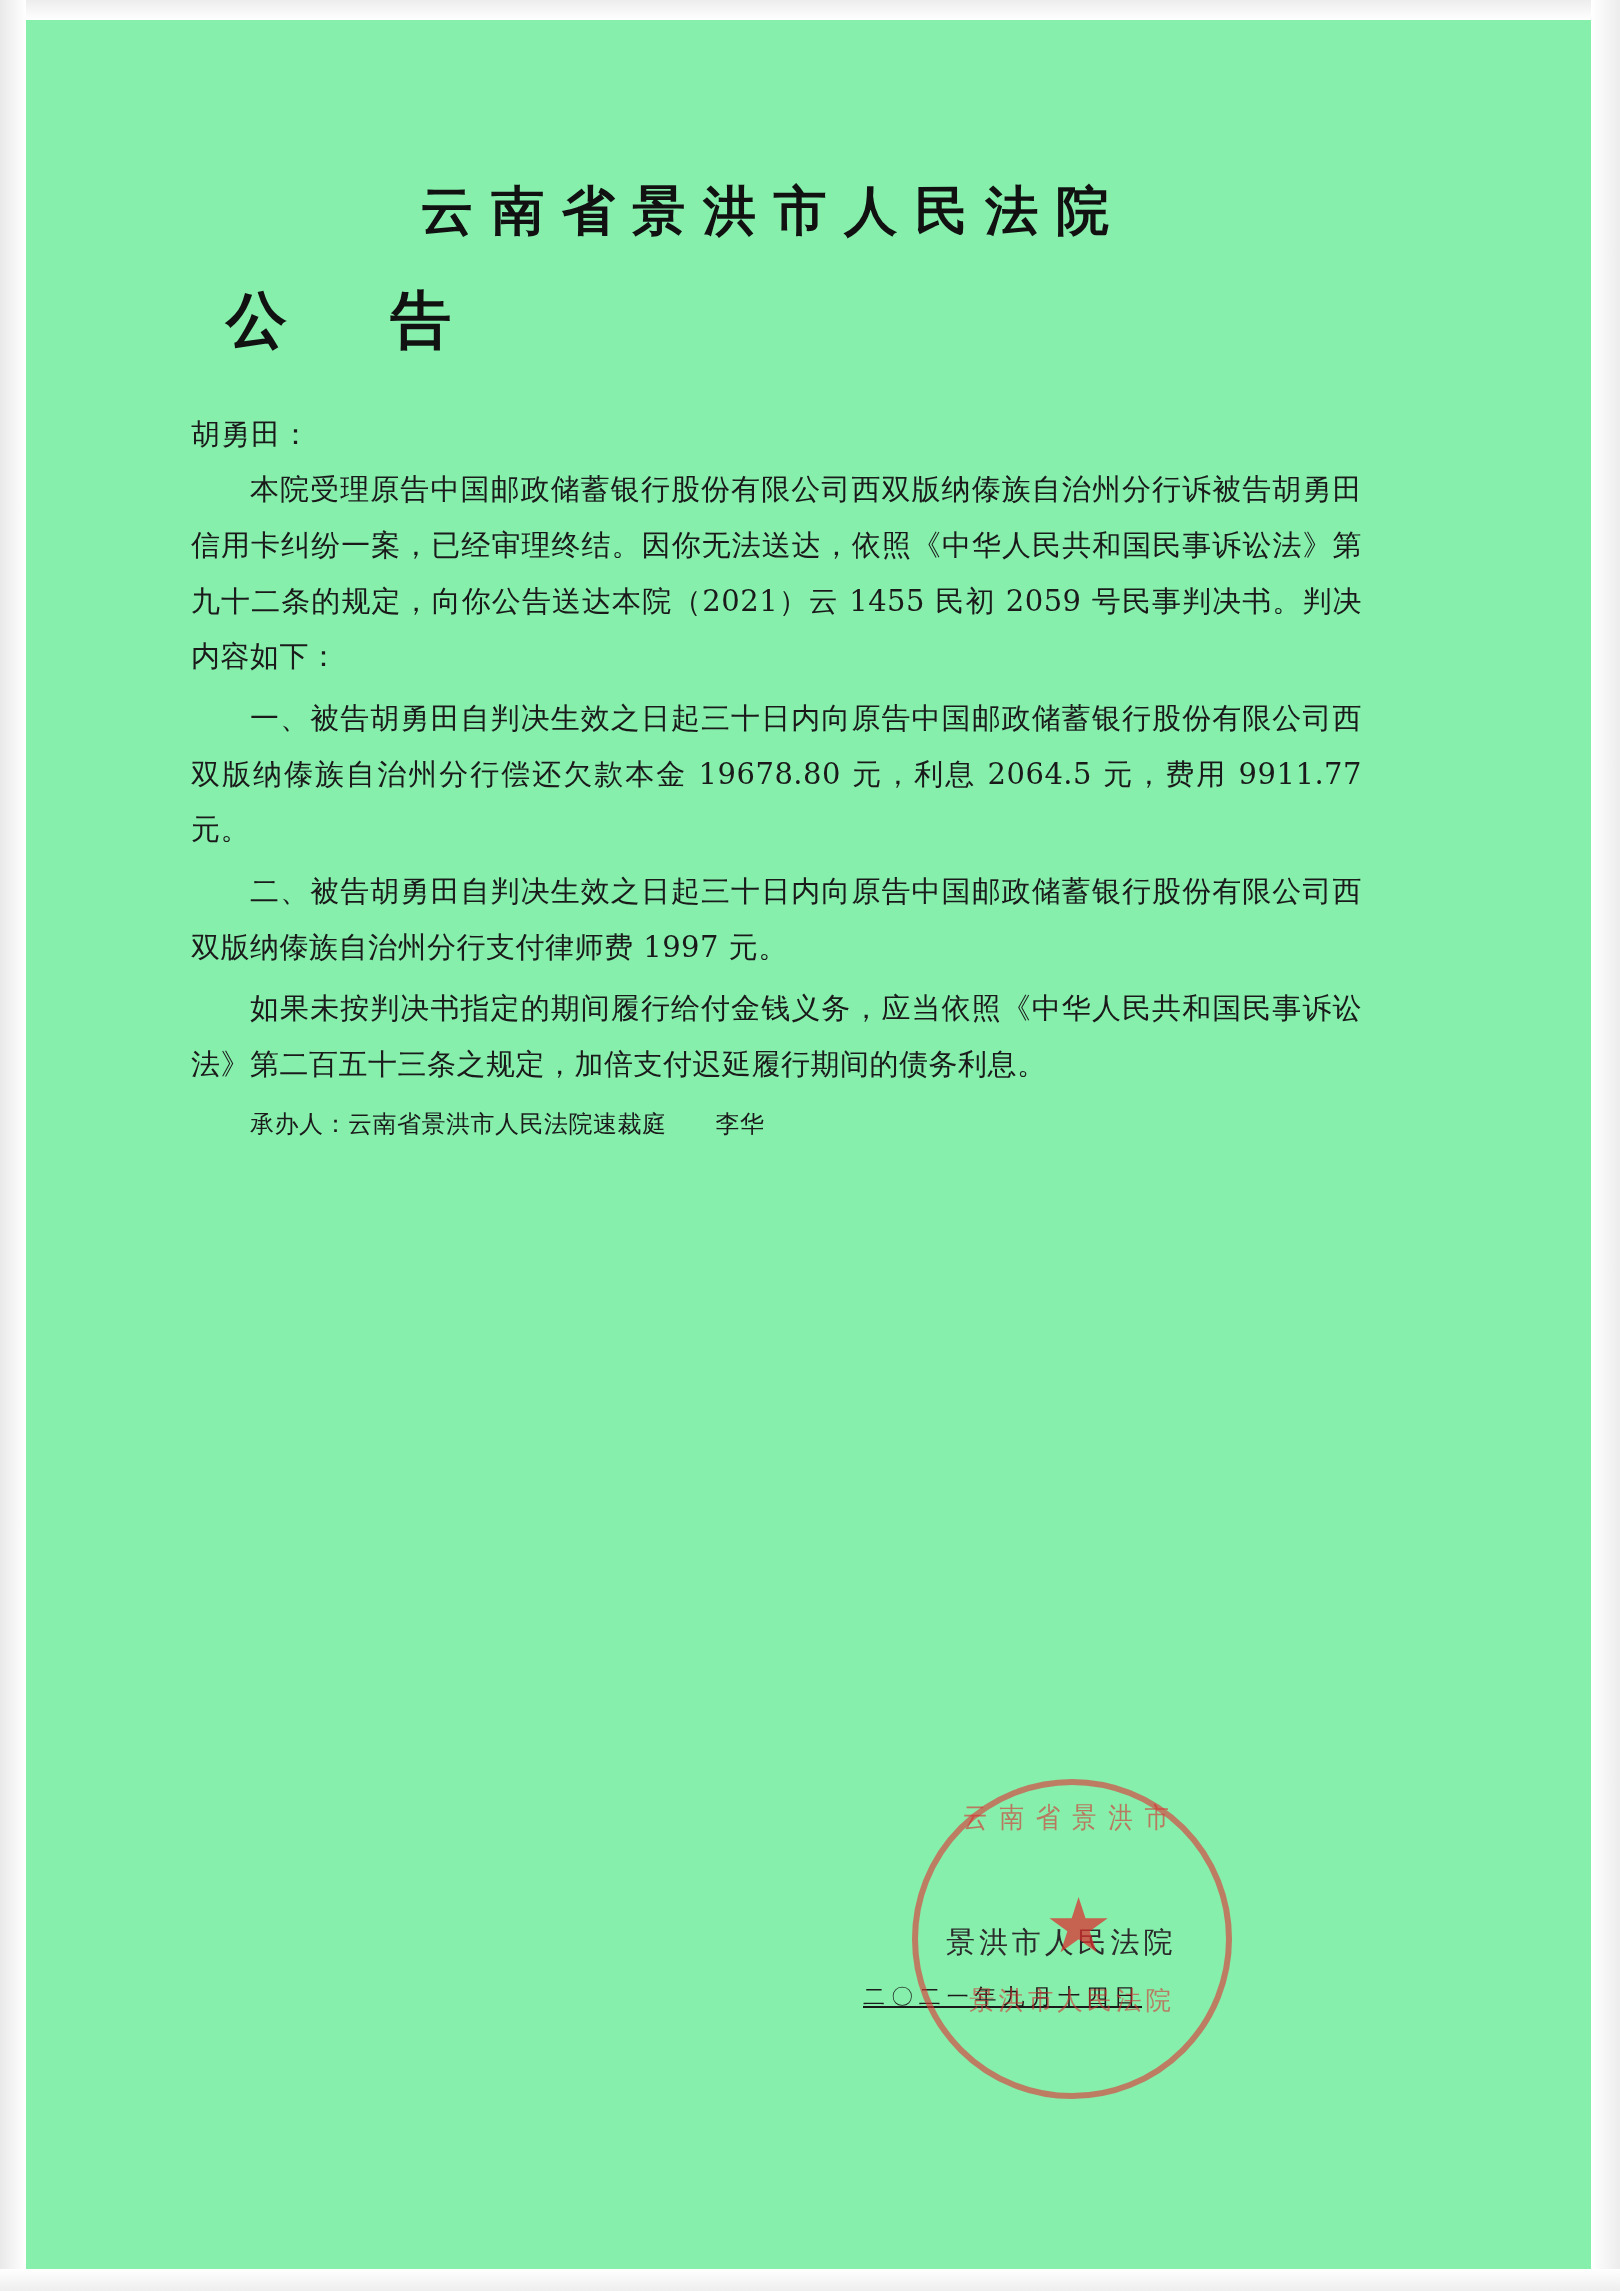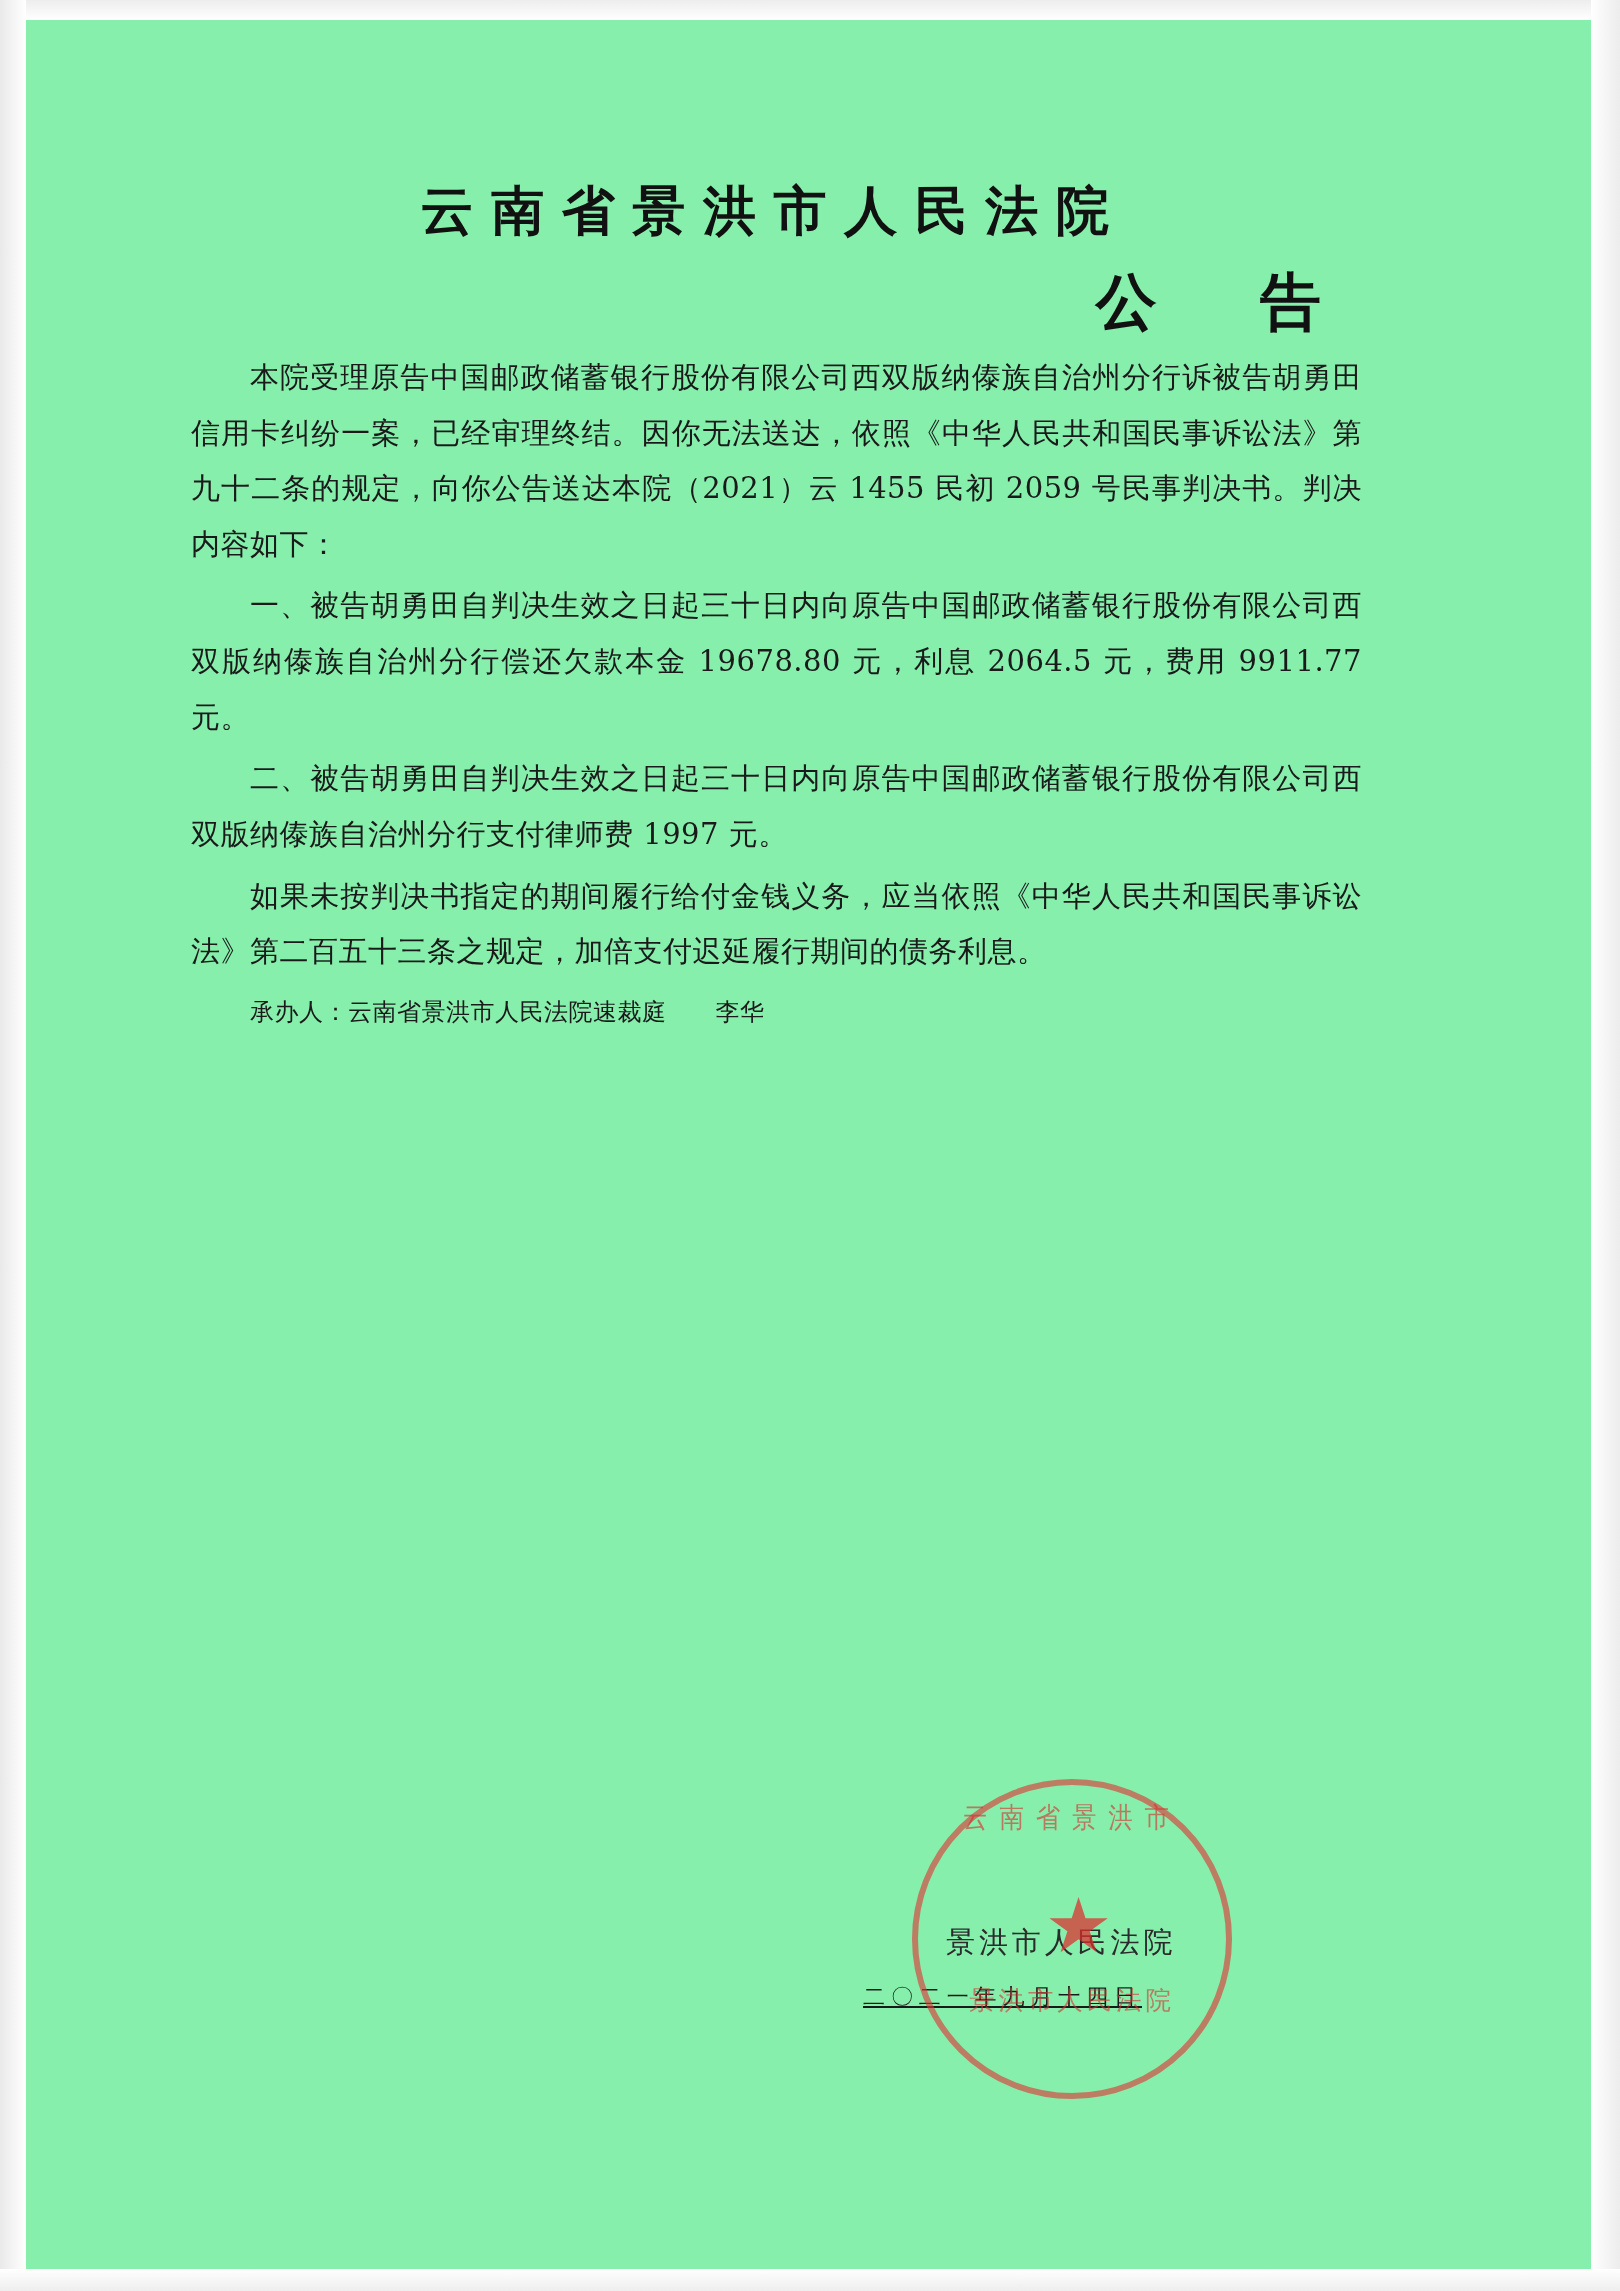--- a/index.html
+++ b/index.html
@@ -64,23 +64,23 @@
     color: #111111;
     white-space: nowrap;
     margin-left: -5.9px;
   }
 
   .doc-title {
     font-family: "DejaVu Sans", "Liberation Sans", sans-serif;
     font-weight: bold;
     font-size: 61px;
     letter-spacing: 41px;
-    text-align: right;
+    text-align: left;
     color: #111111;
-    margin-top: 14px;
+    margin-top: 32px;
     margin-left: 35px;
   }
 
   .addressee {
     font-size: 29px;
     margin-top: 51px;
     letter-spacing: 1px;
     line-height: 1.5;
   }
 
@@ -177,20 +177,21 @@
 
 <div class="page">
   <div class="paper-edge-top"></div>
   <div class="paper-edge-left"></div>
   <div class="paper-edge-right"></div>
   <div class="paper-edge-bottom"></div>
 
   <div class="content">
     <div class="court-title">云南省景洪市人民法院</div>
     <div class="doc-title">公 告</div>
+    <div class="addressee">胡勇田：</div>
 
     <div class="para">本院受理原告中国邮政储蓄银行股份有限公司西双版纳傣族自治州分行诉被告胡勇田信用卡纠纷一案，已经审理终结。因你无法送达，依照《中华人民共和国民事诉讼法》第九十二条的规定，向你公告送达本院（2021）云 1455 民初 2059 号民事判决书。判决内容如下：</div>
     <div class="para">一、被告胡勇田自判决生效之日起三十日内向原告中国邮政储蓄银行股份有限公司西双版纳傣族自治州分行偿还欠款本金 19678.80 元，利息 2064.5 元，费用 9911.77 元。</div>
     <div class="para">二、被告胡勇田自判决生效之日起三十日内向原告中国邮政储蓄银行股份有限公司西双版纳傣族自治州分行支付律师费 1997 元。</div>
     <div class="para">如果未按判决书指定的期间履行给付金钱义务，应当依照《中华人民共和国民事诉讼法》第二百五十三条之规定，加倍支付迟延履行期间的债务利息。</div>
 
     <div class="signer">承办人：云南省景洪市人民法院速裁庭　　李华</div>
   </div>
 
   <div class="court-stamp-label">景洪市人民法院</div>

